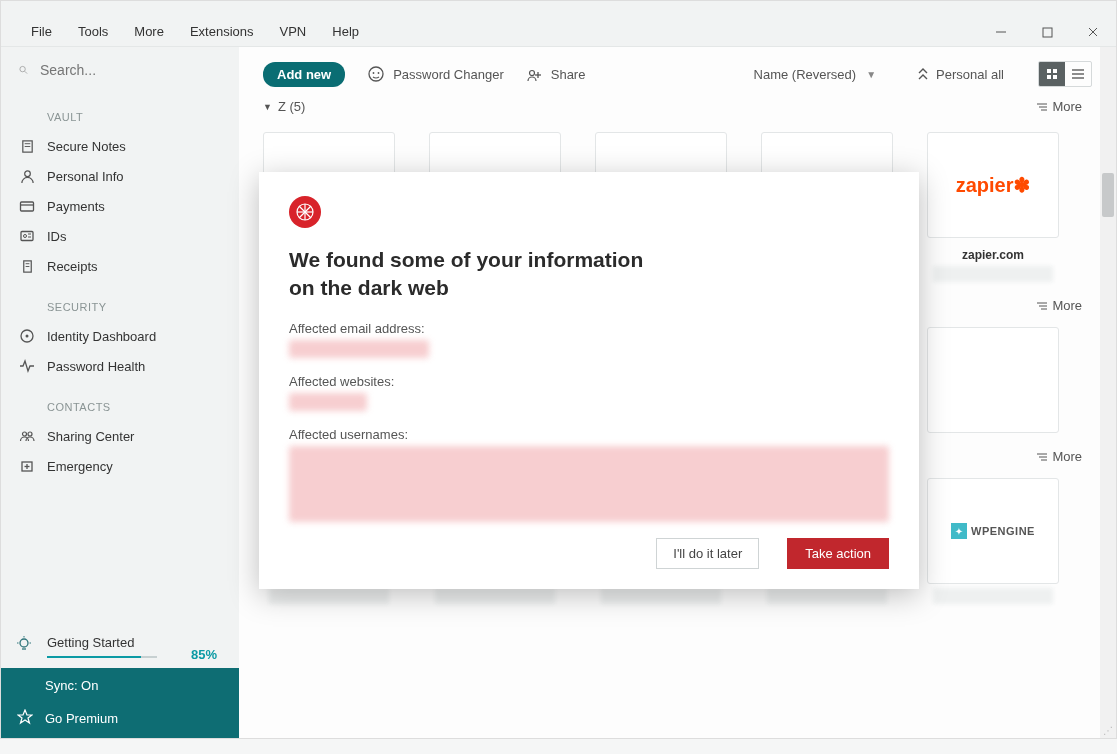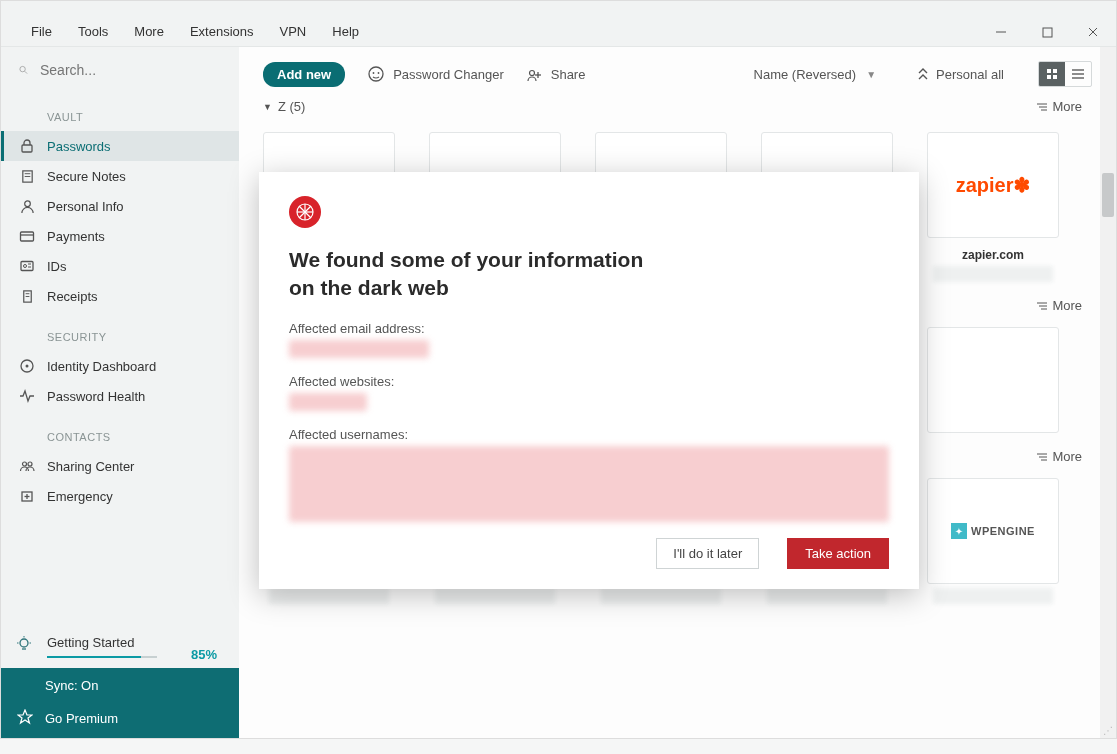--- a/index.html
+++ b/index.html
@@ -120,29 +120,20 @@
       <div class="search">
         <svg class="search-icon" viewBox="0 0 20 20">
             <circle cx="8" cy="8" r="6" fill="none" stroke="#888" stroke-width="1.4"></circle>
             <line x1="13" y1="13" x2="18" y2="18" stroke="#888" stroke-width="1.4"></line>
           </svg>
         <input placeholder="Search..." style="">
       </div>
 
       <div class="section-label">VAULT</div>
 
-      <div class="nav-item active">
-        <span class="ico">
-            <svg width="16" height="16" viewBox="0 0 16 16">
-              <rect x="3" y="7" width="10" height="7" rx="1" fill="none" stroke="currentColor" stroke-width="1.3"></rect>
-              <path d="M5 7 V5 a3 3 0 0 1 6 0 V7" fill="none" stroke="currentColor" stroke-width="1.3"></path>
-            </svg>
-          </span>
-        <span>Passwords</span>
-      </div>
       <div class="nav-item">
         <span class="ico">
             <svg width="15" height="15" viewBox="0 0 16 16">
               <rect x="3" y="2" width="10" height="12" fill="none" stroke="currentColor" stroke-width="1.3"></rect>
               <line x1="5" y1="5" x2="11" y2="5" stroke="currentColor"></line>
               <line x1="5" y1="8" x2="11" y2="8" stroke="currentColor"></line>
             </svg>
           </span>
         <span>Secure Notes</span>
       </div>

